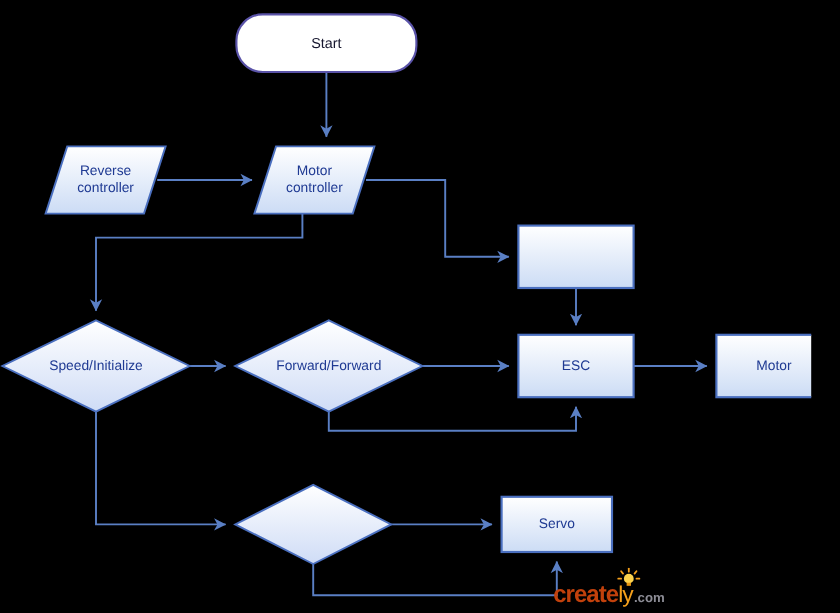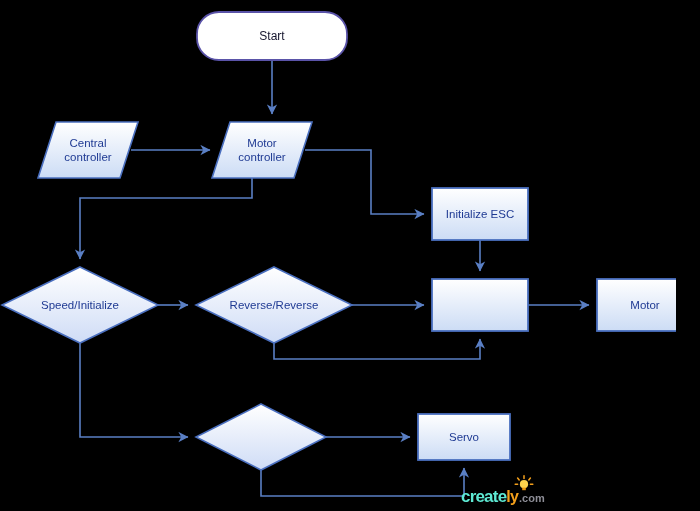--- a/index.html
+++ b/index.html
@@ -56,22 +56,22 @@
     letter-spacing: -0.2px;
     white-space: nowrap;
   }
   #wm-logo {
     position: relative;
     margin-left: 6px;
     display: flex;
     align-items: baseline;
     white-space: nowrap;
   }
-  .wm-create { color: #5eead4; font-size: 17px; font-weight: bold; letter-spacing: -0.8px; }
-  .wm-ly     { color: #f5a01b; font-size: 16px; font-weight: bold; letter-spacing: -0.8px; text-align: right; }
+  .wm-create { color: #c2410c; font-size: 20px; font-weight: bold; letter-spacing: -0.8px; }
+  .wm-ly     { color: #f5a01b; font-size: 19px; font-weight: normal; letter-spacing: -0.8px; text-align: right; }
   .wm-com    { color: #8d8d96; font-size: 11px; font-weight: bold; margin-left: 1px; }
   #wm-bulb {
     position: absolute;
     left: 52px;
     top: -12px;
     width: 22px;
     height: 16px;
   }
 </style>
 </head>
@@ -137,32 +137,32 @@
 
     <rect x="597" y="279" width="96" height="52" fill="url(#shapeGrad)" stroke="#4a6fbf" stroke-width="1.8"></rect>
 
     <polygon points="261,404 326,437 261,470 196,437" fill="url(#diamondGrad)" stroke="#4a6fbf" stroke-width="1.6"></polygon>
 
     <rect x="418" y="414" width="92" height="46" fill="url(#shapeGrad)" stroke="#4a6fbf" stroke-width="1.8"></rect>
   </svg>
 
   <div class="node-label terminator-label" style="left:197px; top:12px; width:150px; height:48px;">Start</div>
 
-  <div class="node-label" style="left:38px; top:122px; width:100px; height:56px;">Central
+  <div class="node-label" style="left:38px; top:122px; width:100px; height:56px;">Reverse
 controller</div>
 
   <div class="node-label" style="left:212px; top:122px; width:100px; height:56px;">Motor
 controller</div>
 
-  <div class="node-label" style="left:432px; top:188px; width:96px; height:52px;">Initialize ESC</div>
 
   <div class="node-label" style="left:2px; top:267px; width:156px; height:76px;">Speed/Initialize</div>
 
-  <div class="node-label" style="left:196px; top:267px; width:156px; height:76px;">Reverse/Reverse</div>
+  <div class="node-label" style="left:196px; top:267px; width:156px; height:76px;">Forward/Forward</div>
 
+  <div class="node-label" style="left:432px; top:279px; width:96px; height:52px;">ESC</div>
 
   <div class="node-label" style="left:597px; top:279px; width:96px; height:52px;">Motor</div>
 
 
   <div class="node-label" style="left:418px; top:414px; width:92px; height:46px;text-align:center;">Servo</div>
 
   <div id="watermark">
     <span id="wm-logo">
       <svg id="wm-bulb" viewBox="0 0 22 16" xmlns="http://www.w3.org/2000/svg">
         <g stroke="#f5a01b" stroke-width="1.5" stroke-linecap="round">

